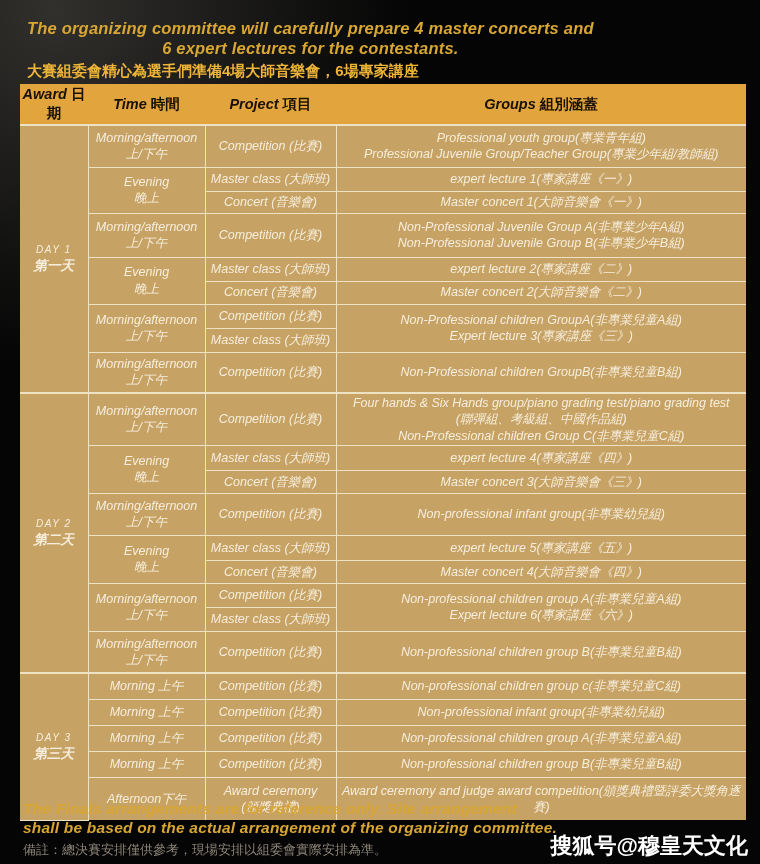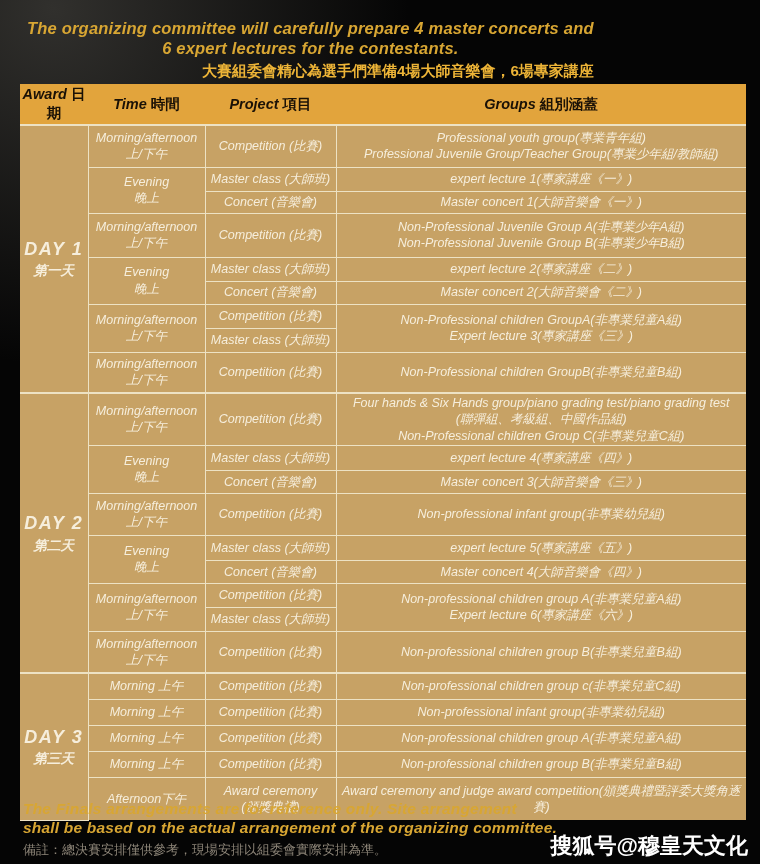--- a/index.html
+++ b/index.html
@@ -3,40 +3,40 @@
 <meta charset="utf-8">
 <style>
   html,body{margin:0;padding:0;background:#000;}
   .page{
     position:relative;width:760px;height:864px;overflow:hidden;
     background:radial-gradient(circle at 7% 1%, #31302d 0%, rgba(8,8,8,0) 32%), #050505;
     font-family:"Liberation Sans", sans-serif;
   }
   .heading{position:absolute;left:27px;top:18px;}
   .heading-en{color:#d8a633;font-style:italic;font-weight:bold;font-size:16.5px;line-height:20px;letter-spacing:.2px;text-align:center;}
-  .heading-cn{color:#edb437;font-weight:bold;font-size:15px;margin-top:4px;text-align:right;}
+  .heading-cn{color:#edb437;font-weight:bold;font-size:15px;margin-top:4px;}
 
   table.schedule{position:absolute;left:20px;top:84px;width:710px;border-collapse:collapse;table-layout:fixed;}
   table.schedule th{
     background:#e2a43c;color:#1a1106;font-size:14.5px;font-weight:bold;height:20px;
     padding:1px 2px;border:none;text-align:center;
   }
   table.schedule th i{font-style:italic;margin-right:4px;}
   table.schedule td{
     background:#c7a265;border:1.5px solid #ede2c4;color:#f6eedc;
     font-style:italic;text-align:center;vertical-align:middle;
     font-size:12.5px;line-height:1.3;white-space:pre-line;padding:1px 3px;
     overflow:hidden;
   }
   table.schedule td:first-child{border-left:none;}
   table.schedule td:last-child{border-right:none;}
   table.schedule tbody tr:last-child td{border-bottom:none;}
   tr.day-start td{border-top:2.5px solid #ede2c4;}
   td.date-cell{font-style:normal;color:#44311a;}
-  td.date-cell .day-en{font-style:italic;font-weight:bold;font-size:18px;letter-spacing:1.5px;}
+  td.date-cell .day-en{font-style:italic;font-weight:normal;font-size:10px;letter-spacing:1.5px;}
   td.date-cell .day-cn{font-weight:bold;font-size:13.5px;margin-top:1px;text-align:center;}
   td.groups-cell{font-size:12.5px;}
   td.project-cell{font-size:13px;}
   td.time-cell{font-size:13px;}
 
   .notes{position:absolute;left:23px;top:799px;}
   .note-en{color:#d8a633;font-style:italic;font-weight:bold;font-size:15.5px;line-height:19px;letter-spacing:.2px;}
   .note-cn{color:#8d8578;font-size:13px;margin-top:4px;}
   .watermark{position:absolute;right:12px;bottom:3px;color:#ffffff;font-weight:bold;font-size:22px;}
 </style>

